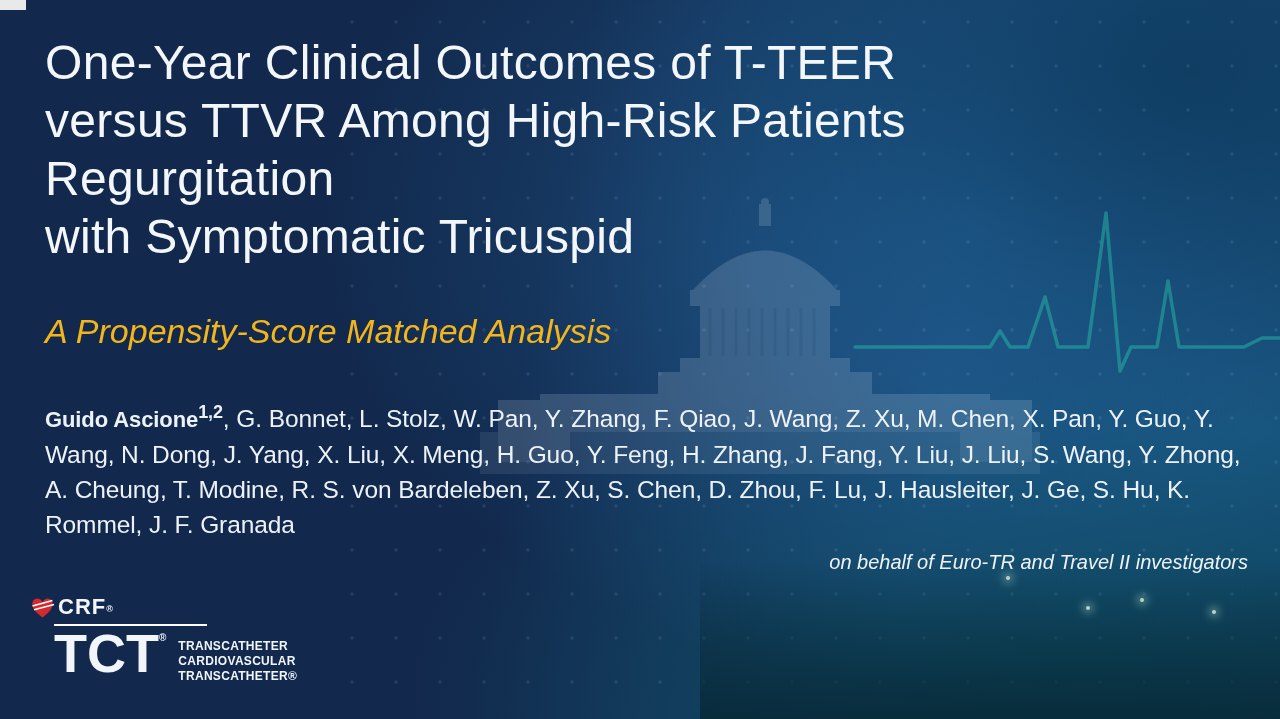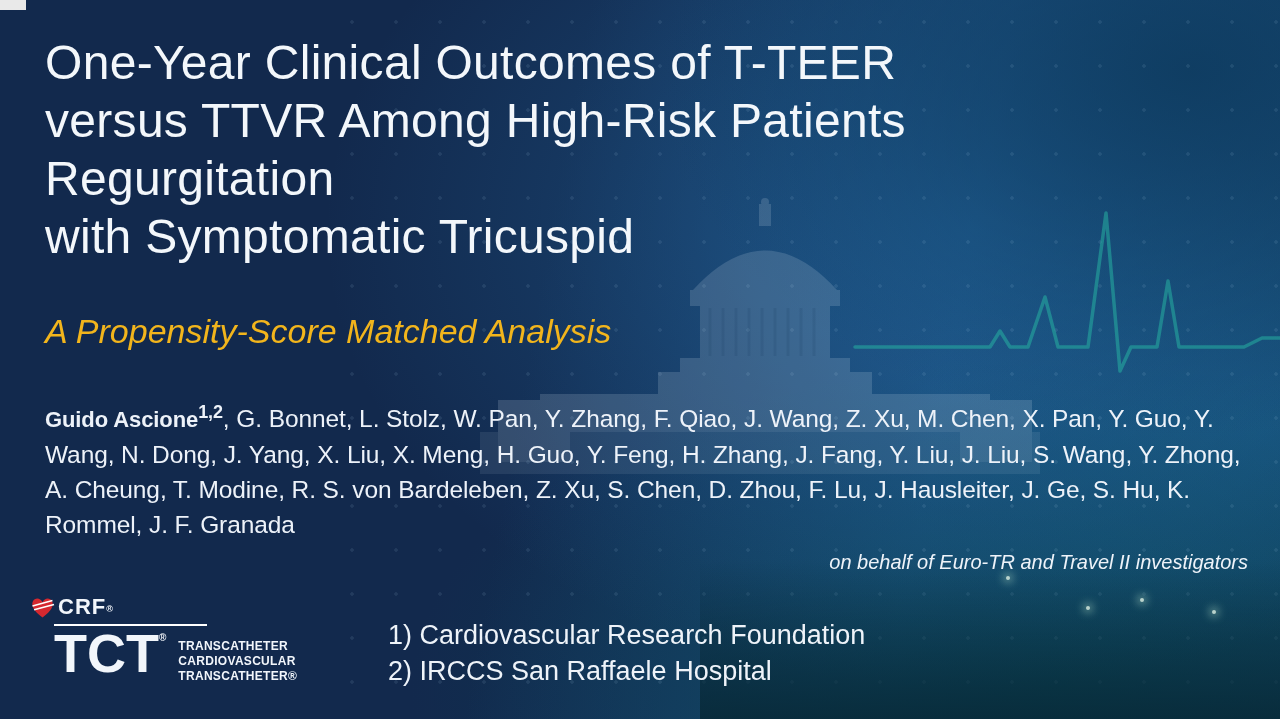--- a/index.html
+++ b/index.html
@@ -122,18 +122,14 @@
       <span class="tct-text">TCT</span>
       <span class="tct-reg">®</span>
       <div class="tagline">
         <div>TRANSCATHETER</div>
         <div>CARDIOVASCULAR</div>
         <div>TRANSCATHETER®</div>
       </div>
     </div>
   </div>
 
-  <div class="affiliations">
-    <div>1) Cardiovascular Research Foundation</div>
-    <div>2) IRCCS San Raffaele Hospital</div>
-  </div>
 
 </div>
 
 </body></html>

